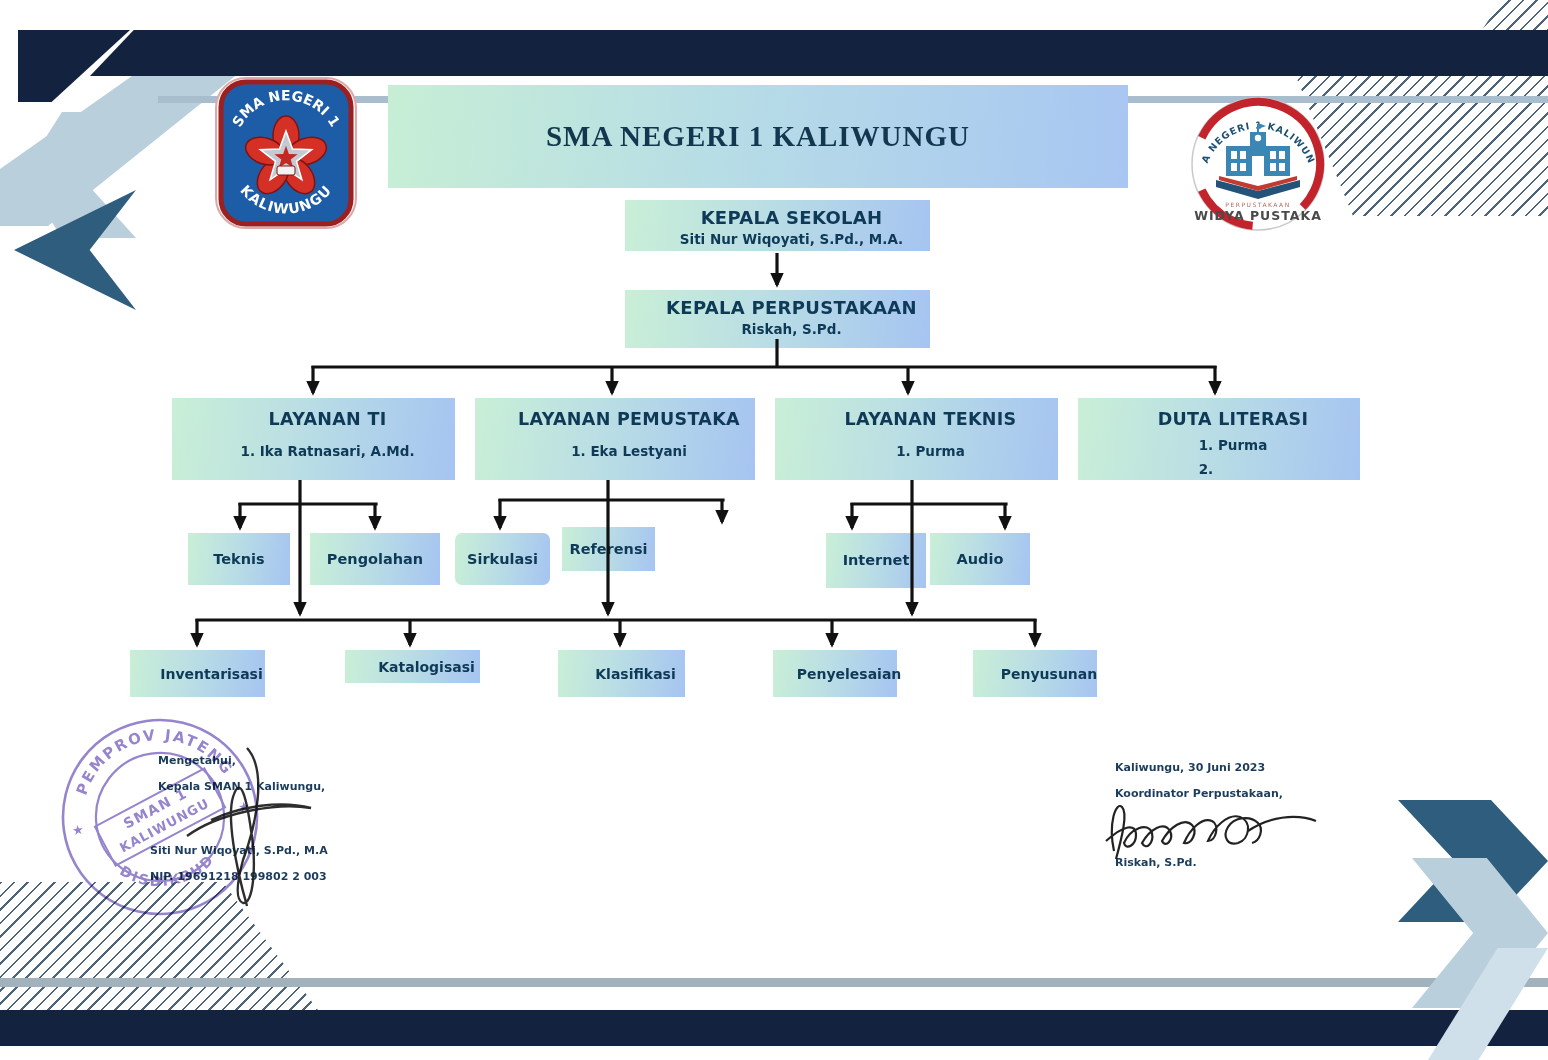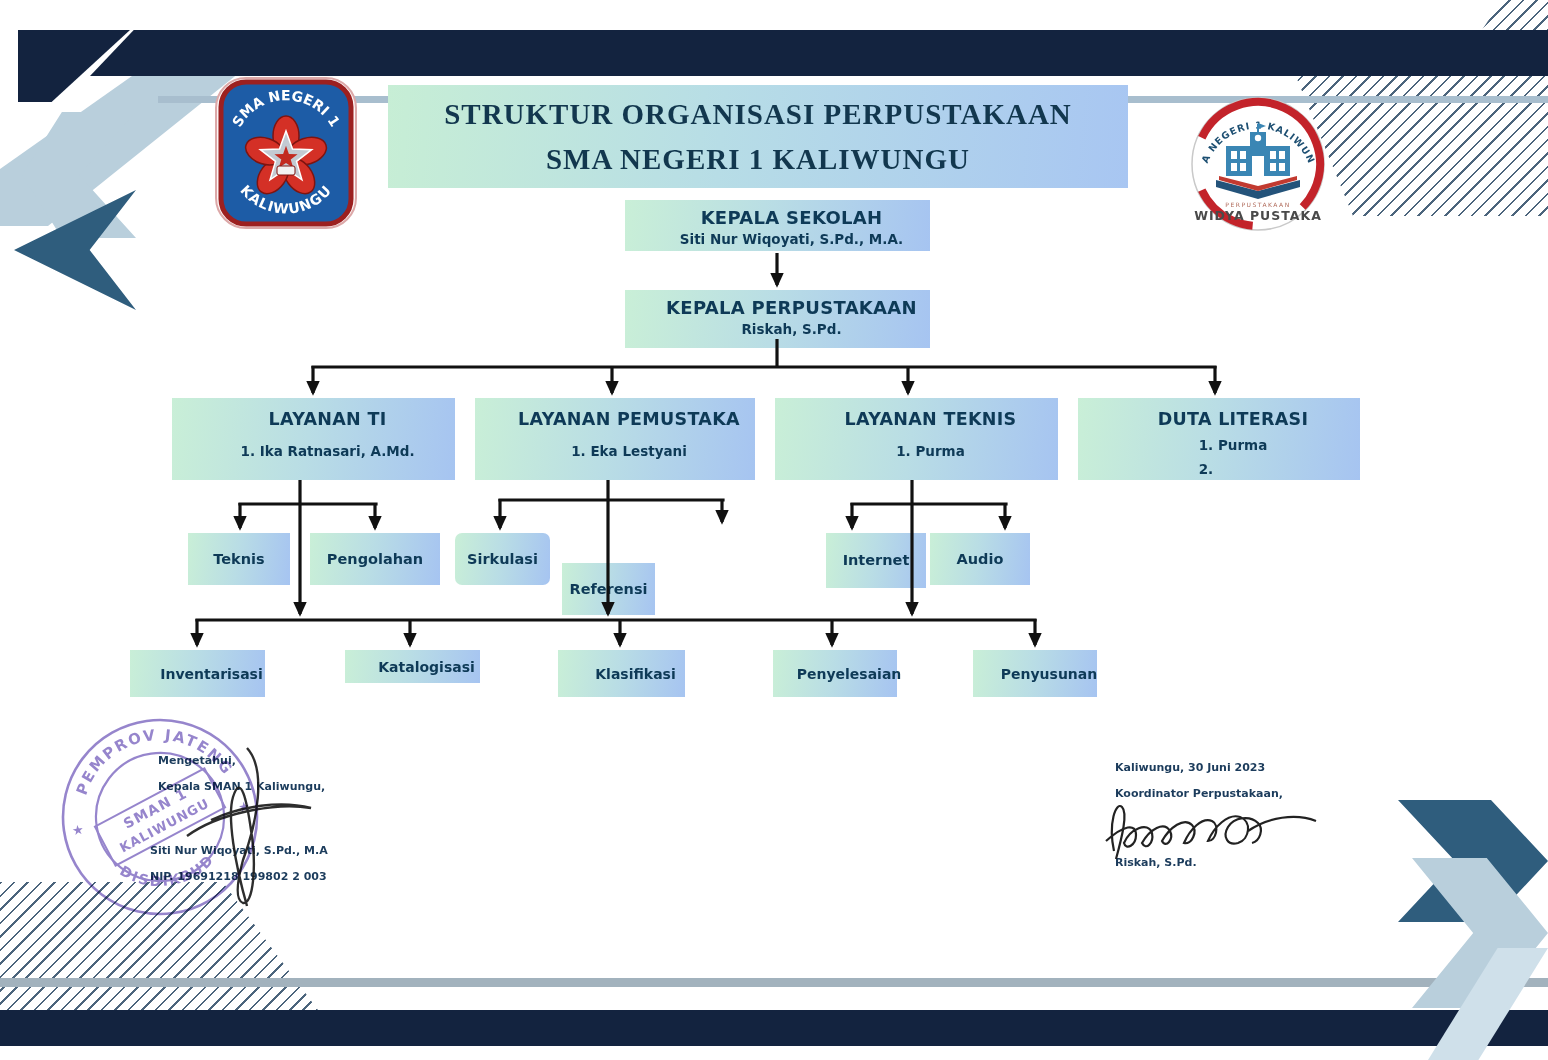--- a/index.html
+++ b/index.html
@@ -115,21 +115,20 @@
         <rect x="66" y="62" width="12" height="20"></rect>
       </g>
       <path d="M30,86 L72,97 L114,86 L114,93 L72,105 L30,93 Z" fill="#24537a"></path>
       <path d="M33,82 L72,92 L111,82 L111,86 L72,97 L33,86 Z" fill="#c23a30"></path>
     </g>
     <text x="72" y="113" text-anchor="middle" font-size="6" letter-spacing="1.5" fill="#b06a5a" font-family="DejaVu Sans,sans-serif">PERPUSTAKAAN</text>
     <text x="72" y="126" text-anchor="middle" font-size="12.5" font-weight="bold" fill="#4a4a4a" letter-spacing="1" font-family="DejaVu Sans,sans-serif">WIDYA PUSTAKA</text>
   </svg>
 
   <div class="abs" id="title-banner">
-    <div>STRUKTUR ORGANISASI PERPUSTAKAAN</div>
     <div>SMA NEGERI 1 KALIWUNGU</div>
   </div>
 
   <div class="gbox kbox" style="left:625px;top:200px;width:305px;height:51px;">
     <div class="bt">KEPALA SEKOLAH</div>
     <div class="bn">Siti Nur Wiqoyati, S.Pd., M.A.</div>
   </div>
 
   <div class="gbox kbox" style="left:625px;top:290px;width:305px;height:58px;">
     <div class="bt">KEPALA PERPUSTAKAAN</div>
@@ -155,21 +154,21 @@
     <div class="bt">DUTA LITERASI</div>
     <div class="duta-members">
       <div>1. Purma</div>
       <div>2.</div>
     </div>
   </div>
 
   <div class="gbox unit" style="left:188px;top:533px;width:102px;height:52px;">Teknis</div>
   <div class="gbox unit" style="left:310px;top:533px;width:130px;height:52px;">Pengolahan</div>
   <div class="gbox unit" style="left:455px;top:533px;width:95px;height:52px;border-radius:7px;">Sirkulasi</div>
-  <div class="gbox unit" style="left:562px;top:563px;width:93px;height:52px;">Referensi</div>
+  <div class="gbox unit" style="left:562px;top:527px;width:93px;height:44px;">Referensi</div>
   <div class="gbox unit" style="left:805px;top:533px;width:100px;height:55px;margin-left:21px;">Internet</div>
   <div class="gbox unit" style="left:930px;top:533px;width:100px;height:52px;">Audio</div>
 
   <div class="gbox task" style="left:130px;top:650px;width:135px;height:47px;">Inventarisasi</div>
   <div class="gbox task" style="left:345px;top:650px;width:135px;height:33px;">Katalogisasi</div>
   <div class="gbox task" style="left:558px;top:650px;width:127px;height:47px;">Klasifikasi</div>
   <div class="gbox task" style="left:773px;top:650px;width:124px;height:47px;">Penyelesaian</div>
   <div class="gbox task" style="left:973px;top:650px;width:124px;height:47px;">Penyusunan</div>
 
   <svg id="connectors" width="1548" height="1060" viewBox="0 0 1548 1060">

